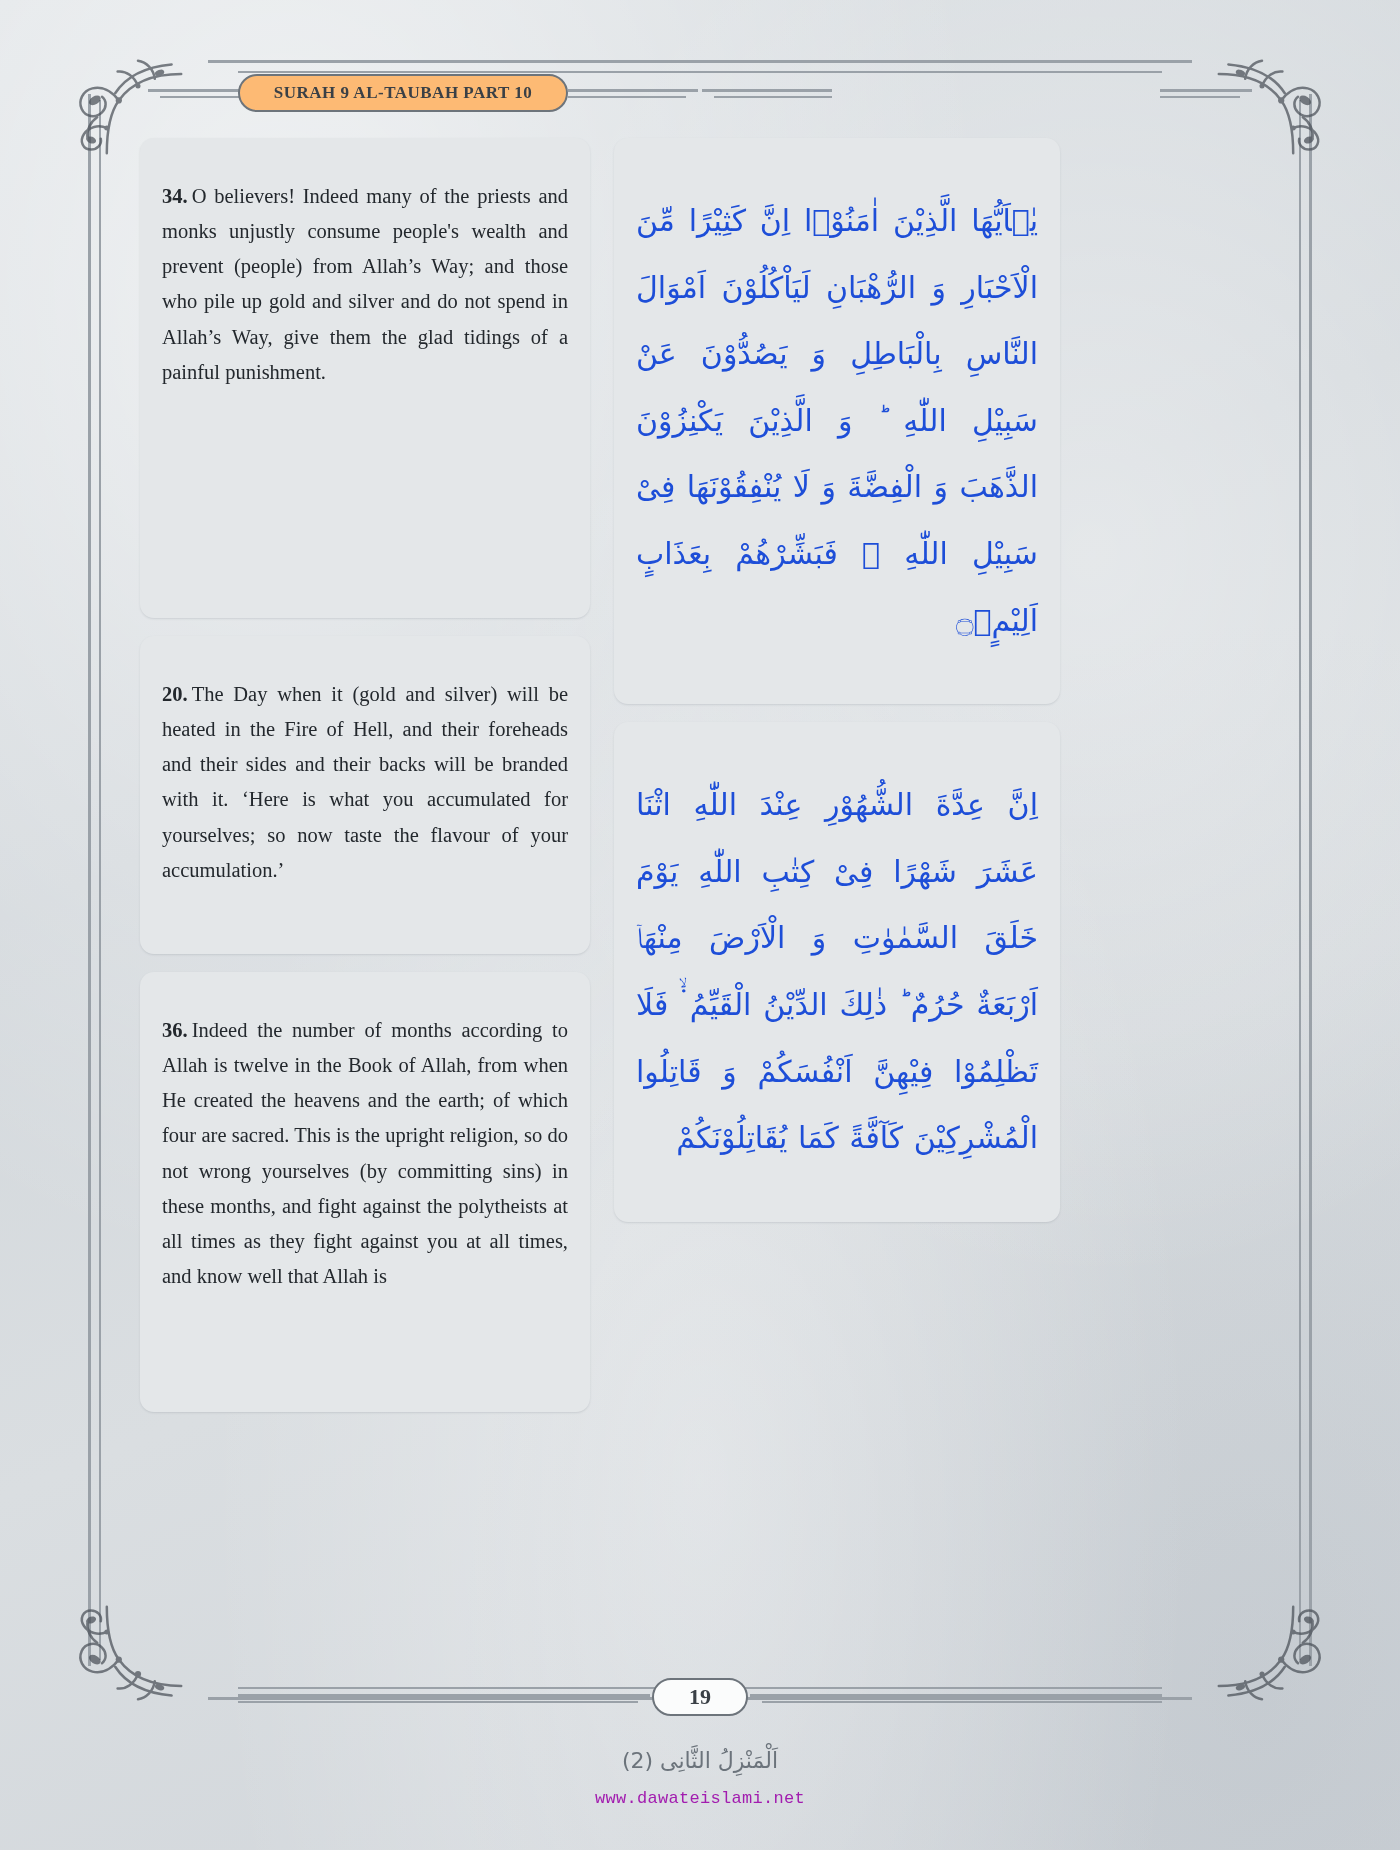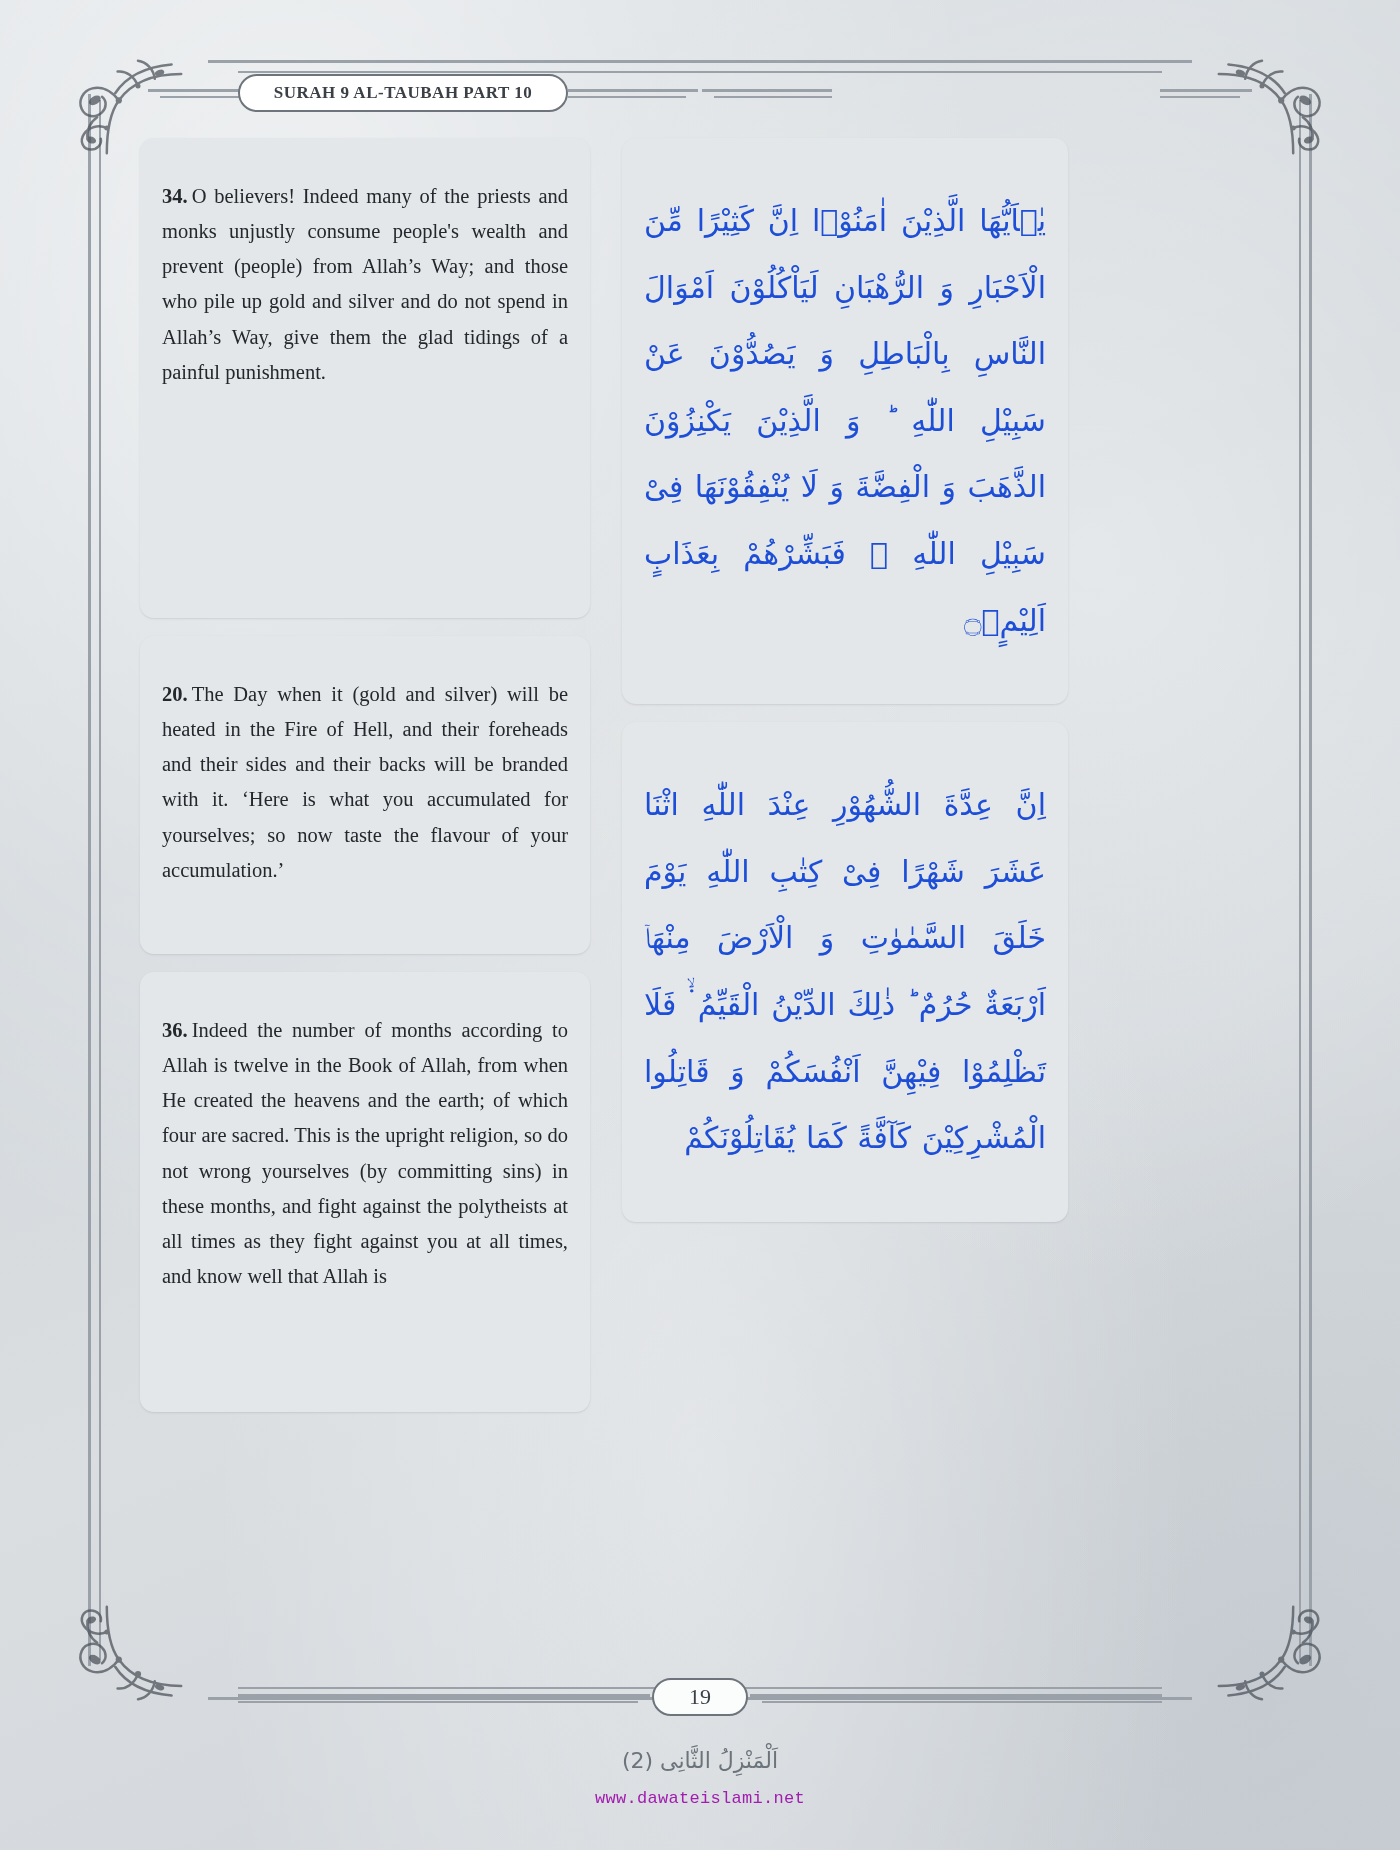--- a/index.html
+++ b/index.html
@@ -75,21 +75,21 @@
     top: 74px;
     width: 1224px;
     height: 48px;
   }
   .cartouche {
     position: absolute;
     top: 0;
     height: 38px;
     border: 2px solid #6d747b;
     border-radius: 20px;
-    background: #ffffff;
+    background: #fdba74;
     display: flex;
     align-items: center;
     justify-content: center;
     box-sizing: border-box;
   }
   .cartouche-left  { left: 150px;  width: 330px; }
   .cartouche-right { right: 150px; width: 330px; }
 
   .header-en {
     font-family: "Liberation Serif", serif;
@@ -115,21 +115,21 @@
   .hdr-rule.thick { height: 3px; top: 15px; }
   .hdr-rule.thin  { height: 2px; top: 22px; }
 
   
   .content {
     position: absolute;
     left: 140px;
     top: 138px;
     width: 1120px;
     display: flex;
-    gap: 32px;
+    gap: 24px;
   }
   .col-en { width: 450px; }
   .col-ar { width: 446px; }
 
   .verse-card {
     background: #e4e7e9;
     border-radius: 14px;
     padding: 20px 22px;
     box-sizing: border-box;
     margin-bottom: 18px;
@@ -178,20 +178,21 @@
     width: 96px;
     height: 38px;
     border: 2px solid #6d747b;
     border-radius: 20px;
     background: #fbfcfc;
     display: flex;
     align-items: center;
     justify-content: center;
     box-sizing: border-box;
     z-index: 4;
+    font-weight: bold;
   }
   .page-badge span {
     font-family: "Liberation Serif", serif;
     font-size: 22px;
     color: #3a4046;
   }
   .footer-rule {
     position: absolute;
     background: #9aa1a8;
   }

